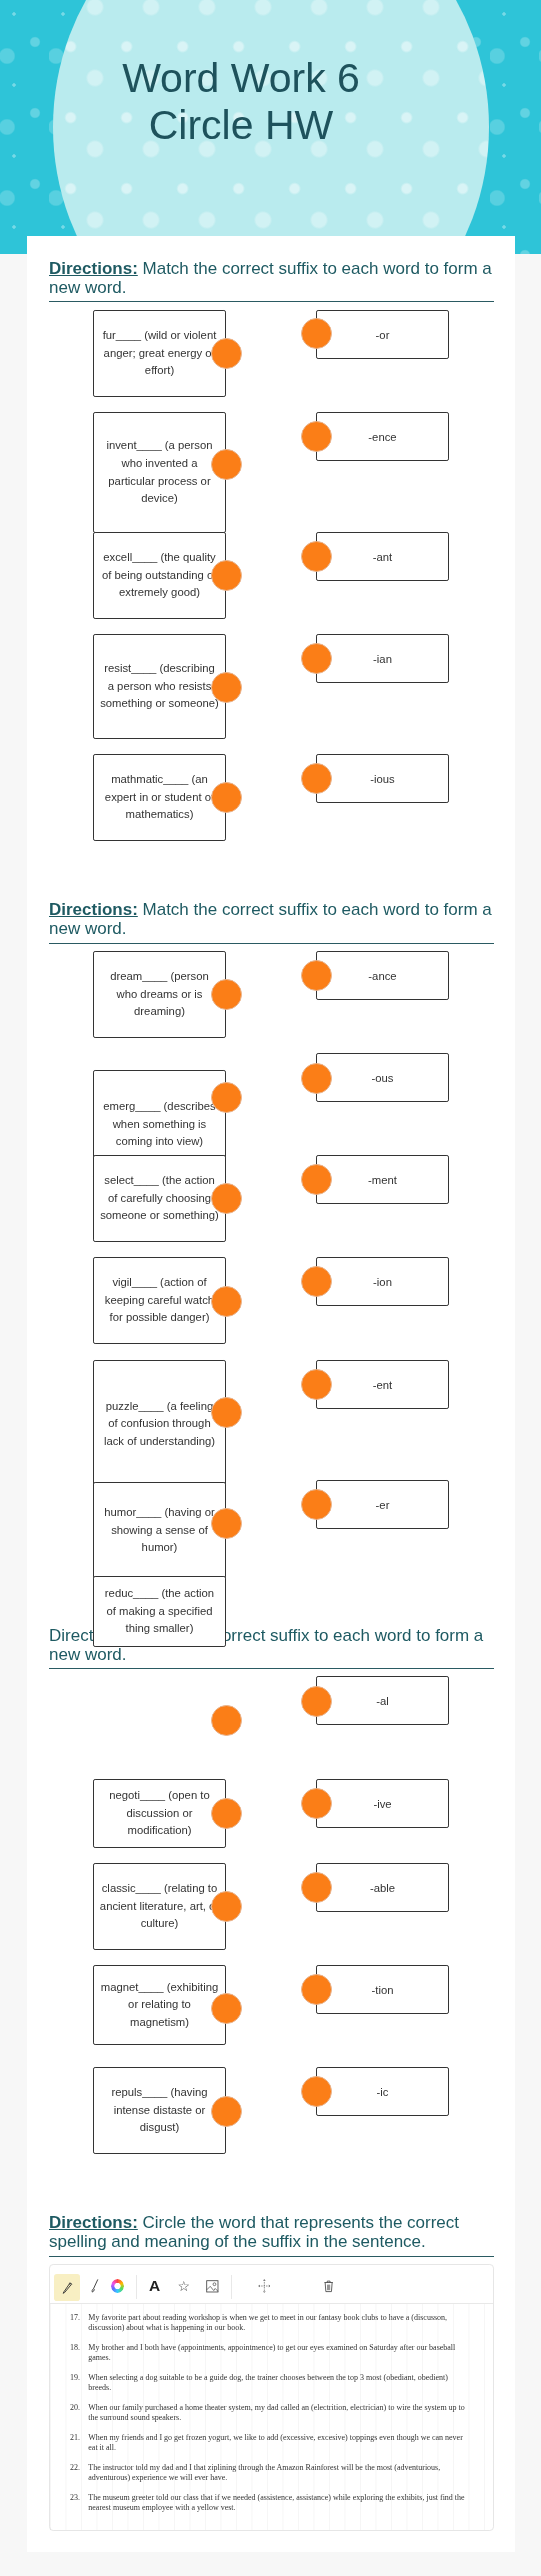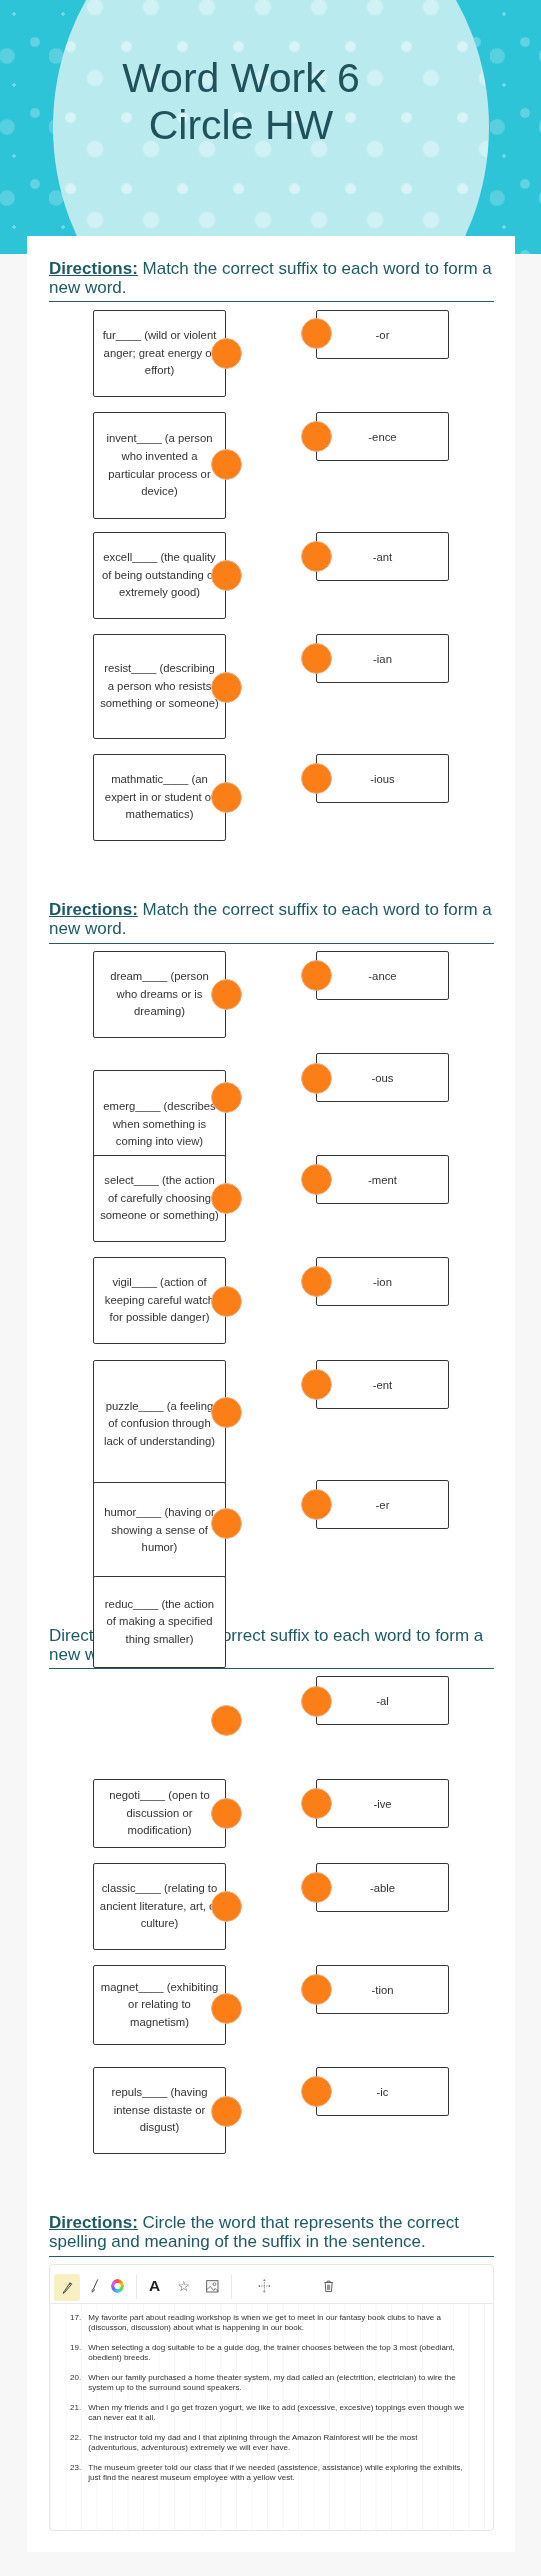--- a/index.html
+++ b/index.html
@@ -66,21 +66,21 @@
   .tool { position: absolute; top: 8.5px; width: 25.4px; height: 25.4px; display: flex; align-items: center; justify-content: center; color: #444; }
   .tool.active { background: #f8efc3; border-radius: 2.8px; top: 8.5px; height: 27px; }
   .tool-sep { position: absolute; top: 10px; width: 0.7px; height: 24px; background: #e8e8e8; }
   .canvas {
     position: relative; height: 226px;
     background-image: linear-gradient(to right, rgba(0,0,0,0.035) 0.7px, transparent 0.7px);
     background-size: 15.5px 100%;
   }
   .sentences { position: absolute; left: 20px; top: 8.5px; width: 395px; list-style: none; }
   .sentence {
-    position: relative; padding-left: 18.3px; font-family: Liberation Sans, sans-serif;
+    position: relative; padding-left: 18.3px; font-family: Liberation Serif, serif;
     font-size: 8px; line-height: 10px; color: #333; margin-bottom: 10px;
   }
   .sentence .num { position: absolute; left: 0; top: 0; }
 </style>
 </head>
 <body>
 
 <div class="banner">
   <div class="banner-oval"></div>
   <div class="banner-title">
@@ -98,21 +98,21 @@
 
 <div class="box left" style="top:310px;height:87px">
     <span>fur____ (wild or violent anger; great energy or effort)</span>
   </div>
 <div class="dot" style="left:211px;top:338px"></div>
 <div class="box right" style="top:310px">
     <span>-or</span>
   </div>
 <div class="dot" style="left:301px;top:318px"></div>
 
-<div class="box left" style="top:412px;height:107px">
+<div class="box left" style="top:412px;height:121px">
     <span>invent____ (a person who invented a particular process or device)</span>
   </div>
 <div class="dot" style="left:211px;top:449px"></div>
 <div class="box right" style="top:412px">
     <span>-ence</span>
   </div>
 <div class="dot" style="left:301px;top:421px"></div>
 
 <div class="box left" style="top:532px;height:87px">
     <span>excell____ (the quality of being outstanding or extremely good)</span>
@@ -198,21 +198,21 @@
 <div class="box right" style="top:1480px">
     <span>-er</span>
   </div>
 <div class="dot" style="left:301px;top:1489px"></div>
 
 <div class="directions" style="top:1626px">
   <span class="lead plain">Directions:</span><span> Match the correct suffix to each word to form a new word.</span>
 </div>
 <div class="divider" style="top:1668px"></div>
 
-<div class="box left" style="top:1576px;height:92px">
+<div class="box left" style="top:1576px;height:71px">
     <span>reduc____ (the action of making a specified thing smaller)</span>
   </div>
 <div class="dot" style="left:211px;top:1705px"></div>
 <div class="box right" style="top:1676px">
     <span>-al</span>
   </div>
 <div class="dot" style="left:301px;top:1686px"></div>
 
 <div class="box left" style="top:1779px;height:69px">
     <span>negoti____ (open to discussion or modification)</span>
@@ -295,21 +295,22 @@
     <div class="tool" style="left:266px">
       <svg width="11.3" height="14" viewBox="0 0 16 20">
           <path d="M2 5 H14 M6 5 V3 H10 V5 M3 5 L4 18 H12 L13 5" fill="none" stroke="#444" stroke-width="1.2"></path>
           <path d="M6.5 8 V16 M8 8 V16 M9.5 8 V16" stroke="#444" stroke-width="0.9"></path>
         </svg>
     </div>
   </div>
   <div class="canvas">
     <ol class="sentences">
       <li class="sentence"><span class="num">17.</span><span>My favorite part about reading workshop is when we get to meet in our fantasy book clubs to have a (discusson, discussion) about what is happening in our book.</span></li>
+      <li class="sentence"><span class="num">18.</span><span>My brother and I both have (appointments, appointmence) to get our eyes examined on Saturday after our baseball games.</span></li>
       <li class="sentence"><span class="num">19.</span><span>When selecting a dog suitable to be a guide dog, the trainer chooses between the top 3 most (obediant, obedient) breeds.</span></li>
       <li class="sentence"><span class="num">20.</span><span>When our family purchased a home theater system, my dad called an (electrition, electrician) to wire the system up to the surround sound speakers.</span></li>
       <li class="sentence"><span class="num">21.</span><span>When my friends and I go get frozen yogurt, we like to add (excessive, excesive) toppings even though we can never eat it all.</span></li>
-      <li class="sentence"><span class="num">22.</span><span>The instructor told my dad and I that ziplining through the Amazon Rainforest will be the most (adventurious, adventurous) extremely we will ever have.</span></li>
+      <li class="sentence"><span class="num">22.</span><span>The instructor told my dad and I that ziplining through the Amazon Rainforest will be the most (adventurious, adventurous) experience we will ever have.</span></li>
       <li class="sentence"><span class="num">23.</span><span>The museum greeter told our class that if we needed (assistence, assistance) while exploring the exhibits, just find the nearest museum employee with a yellow vest.</span></li>
     </ol>
   </div>
 </div>
 
 
 </body></html>

